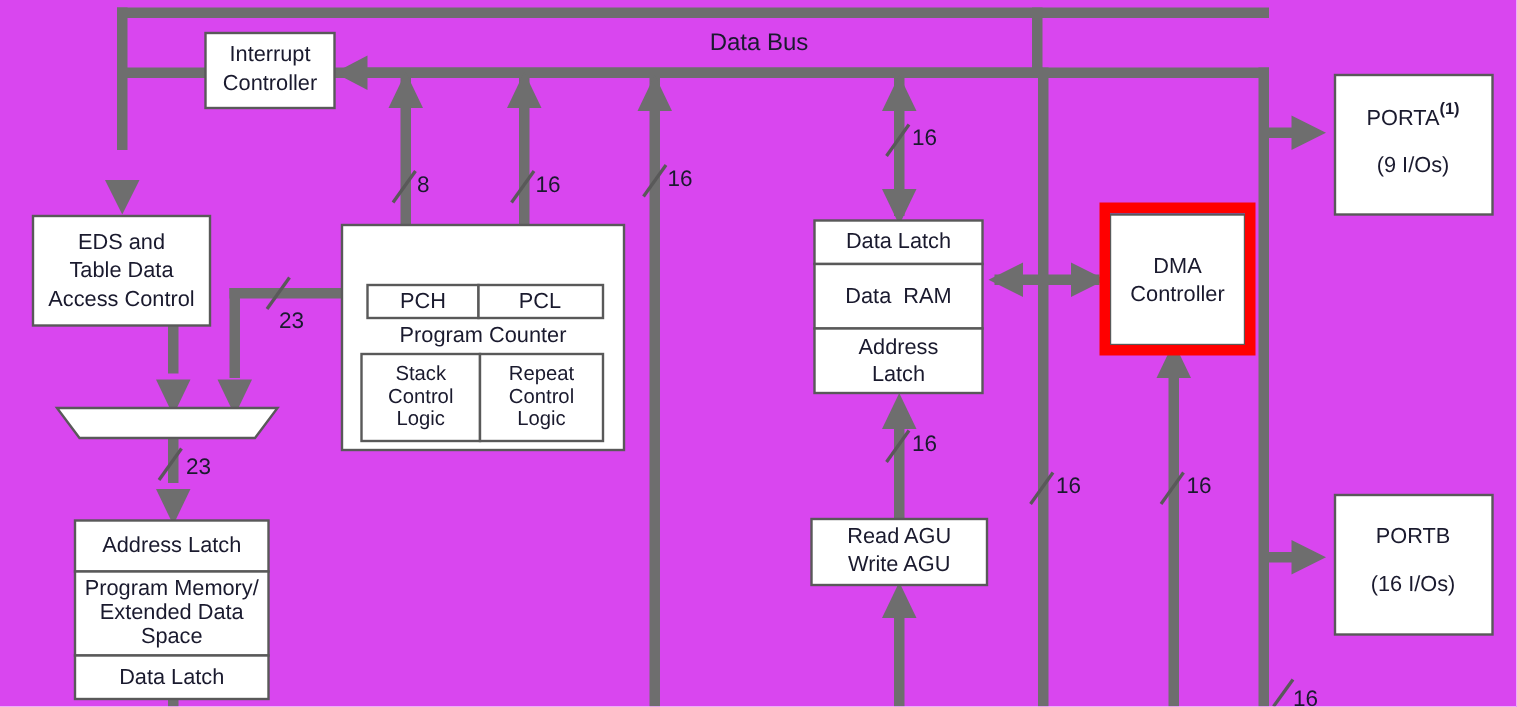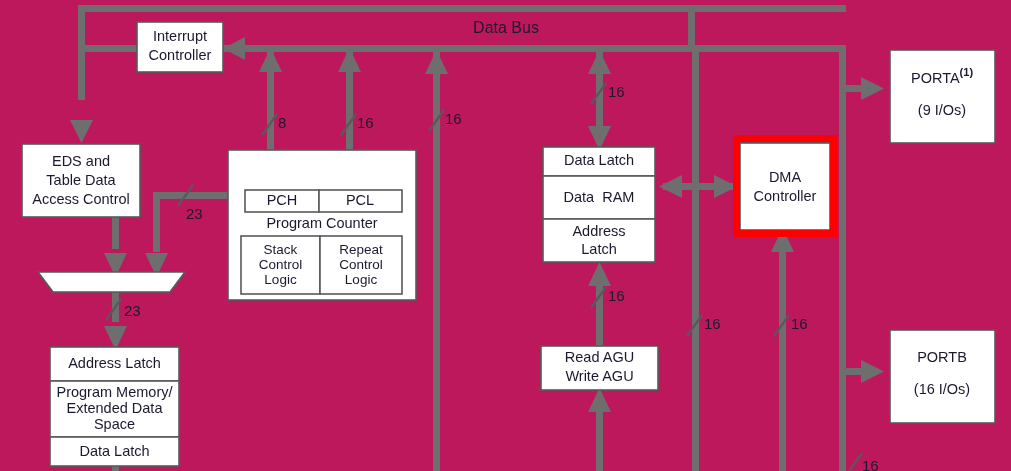--- a/index.html
+++ b/index.html
@@ -4,21 +4,21 @@
 <style>
   html, body {
     margin: 0;
     padding: 0;
     background: #ffffff;
   }
   #stage {
     position: relative;
     width: 1011px;
     height: 471px;
-    background: #be185d;
+    background: #d946ef;
     font-family: "Liberation Sans", sans-serif;
     overflow: hidden;
   }
   svg#diagram {
     position: absolute;
     left: 0;
     top: 0;
     width: 1011px;
     height: 471px;
   }

